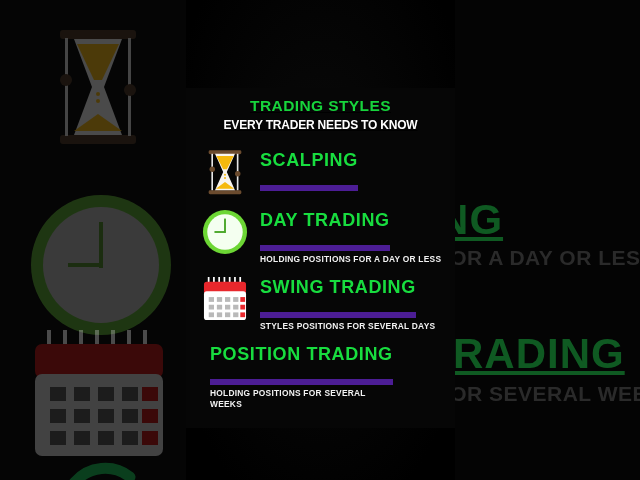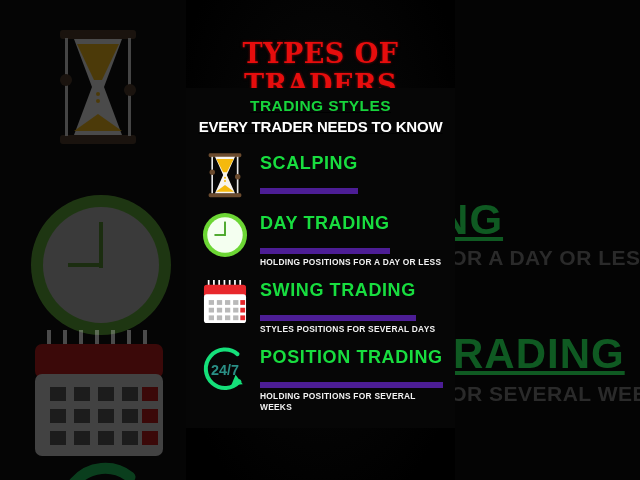--- a/index.html
+++ b/index.html
@@ -36,21 +36,21 @@
   #title-band{position:absolute;left:0;top:38px;width:269px;text-align:center;}
   #main-title{font-family:"DejaVu Serif","Liberation Serif",serif;
               font-weight:bold;font-size:27px;color:#e60d0d;letter-spacing:.5px;
               text-shadow:0 0 3px rgba(230,13,13,.55);}
 
   #panel{position:absolute;left:0px;top:88px;width:269px;height:340px;
          background:#060606;}
 
   #sub-wrap{text-align:center;padding-top:9px;text-decoration:underline;}
   #sub-1{font-size:15.5px;font-weight:bold;color:#17d43c;letter-spacing:.4px;}
-  #sub-2{font-size:15px;font-weight:bold;color:#ffffff;letter-spacing:-.2px;
+  #sub-2{font-size:12px;font-weight:bold;color:#ffffff;letter-spacing:-.2px;
          margin-top:3px;}
 
   #list{margin-top:14px;}
   .row{display:flex;align-items:flex-start;padding:0 8px 0 14px;margin-bottom:8px;}
   .row-icon{width:50px;height:52px;flex:0 0 50px;display:flex;
             align-items:center;justify-content:center;}
   .row-text{flex:1;padding-left:10px;padding-top:4px;}
   .row-head{font-size:18px;font-weight:bold;color:#18dd3f;letter-spacing:.6px;
             border-bottom:6px solid #4c1d95;display:inline-block;line-height:1.12;
             padding-bottom:15px;}
@@ -139,23 +139,20 @@
     <div class="ghost ghost-h" style="top:196px">DAY TRADING</div>
     <div class="ghost ghost-p" style="top:246px">HOLDING POSITIONS FOR A DAY OR LESS</div>
     <div class="ghost ghost-h" style="top:330px">POSITION TRADING</div>
     <div class="ghost ghost-p" style="top:382px">HOLDING POSITIONS FOR SEVERAL WEEKS</div>
   </div>
 </div>
 
 <div id="card">
   <div id="card-inner">
 
-    <div id="title-band">
-      <div id="main-title">TYPES OF TRADERS</div>
-    </div>
 
     <div id="panel">
 
       <div id="sub-wrap">
         <div id="sub-1">TRADING STYLES</div>
         <div id="sub-2">EVERY TRADER NEEDS TO KNOW</div>
       </div>
 
       <div id="list">
 
@@ -230,27 +227,20 @@
               </g>
             </svg>
           </div>
           <div class="row-text">
             <div class="row-head">SWING TRADING</div>
             <div class="row-desc">STYLES POSITIONS FOR SEVERAL DAYS</div>
           </div>
         </div>
 
         <div class="row">
-          <div class="row-icon">
-            <svg viewBox="0 0 50 50" width="48" height="48">
-              <path d="M38 9.5 A20 20 0 1 0 40 38" stroke="#15e07a" stroke-width="4.2" fill="none" stroke-linecap="round"></path>
-              <path d="M36 31 L43.5 41 L31.5 42 Z" fill="#15e07a"></path>
-              <text x="25" y="31" text-anchor="middle" font-family="Liberation Sans, sans-serif" font-size="15" font-weight="bold" fill="#2a8f86">24/7</text>
-            </svg>
-          </div>
           <div class="row-text">
             <div class="row-head">POSITION TRADING</div>
             <div class="row-desc">HOLDING POSITIONS FOR SEVERAL WEEKS</div>
           </div>
         </div>
 
       </div>
     </div>
   </div>
 </div>

